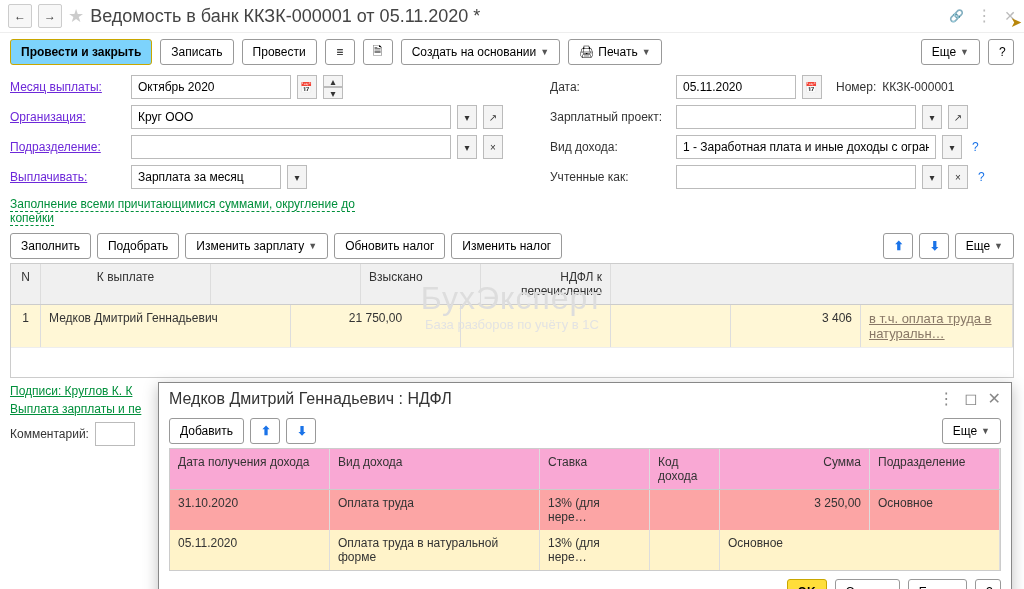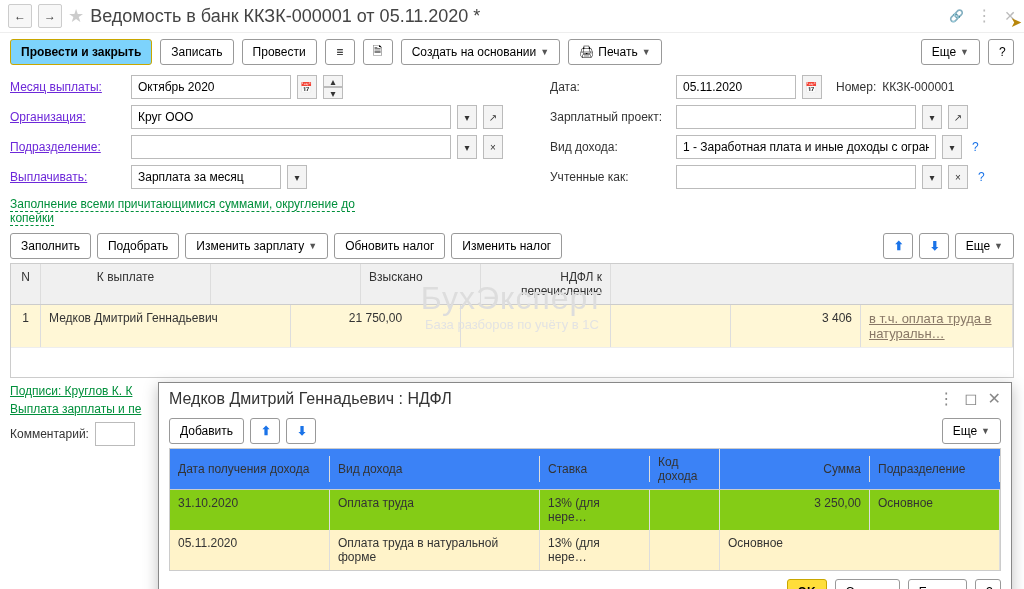--- a/index.html
+++ b/index.html
@@ -123,30 +123,30 @@
   }
   .modal-title {
     display: flex; align-items: center; padding: 6px 10px;
     font-size: 16px;
   }
   .modal-title .spacer { flex: 1; }
   .modal-title .win-ctrl { color: #888; margin-left: 10px; cursor: pointer; }
   .modal-toolbar { display: flex; gap: 6px; padding: 4px 10px; align-items: center; }
   .modal-toolbar .spacer { flex: 1; }
   .mgrid { margin: 0 10px; border: 1px solid #ccc; }
-  .mgrid-head { display: flex; background: #3b82f6; border-bottom: 1px solid #ccc; align-items: center; }
+  .mgrid-head { display: flex; background: #f9a8d4; border-bottom: 1px solid #ccc; }
   .mgrid-head > div, .mgrid-row > div { padding: 6px 8px; border-right: 1px solid #ddd; }
   .mcol-date { width: 160px; }
   .mcol-type { width: 210px; }
   .mcol-rate { width: 110px; }
   .mcol-code { width: 70px; }
   .mcol-sum { width: 150px; text-align: right; }
   .mcol-sub { flex: 1; }
   .mgrid-row { display: flex; }
-  .mgrid-row.alt { background: #84cc16; }
+  .mgrid-row.alt { background: #fca5a5; }
   .mgrid-row.active { background: #fff3c9; }
   .mgrid-row.active .mcol-sum { border: 1px solid #d9534f; background: #fff; }
   .redline { border-bottom: 2px solid #d9534f; }
   .modal-footer { display: flex; gap: 8px; justify-content: flex-end; padding: 8px 10px; }
   .btn-ok { background: #ffde3a; border-color: #c9a700; font-weight: bold; }
 
   .icon-print::before { content: "🖨"; font-size: 12px; }
   .icon-list::before { content: "≡"; }
   .icon-doc::before { content: "🗎"; }
   .q-btn { width: 26px; text-align: center; }

